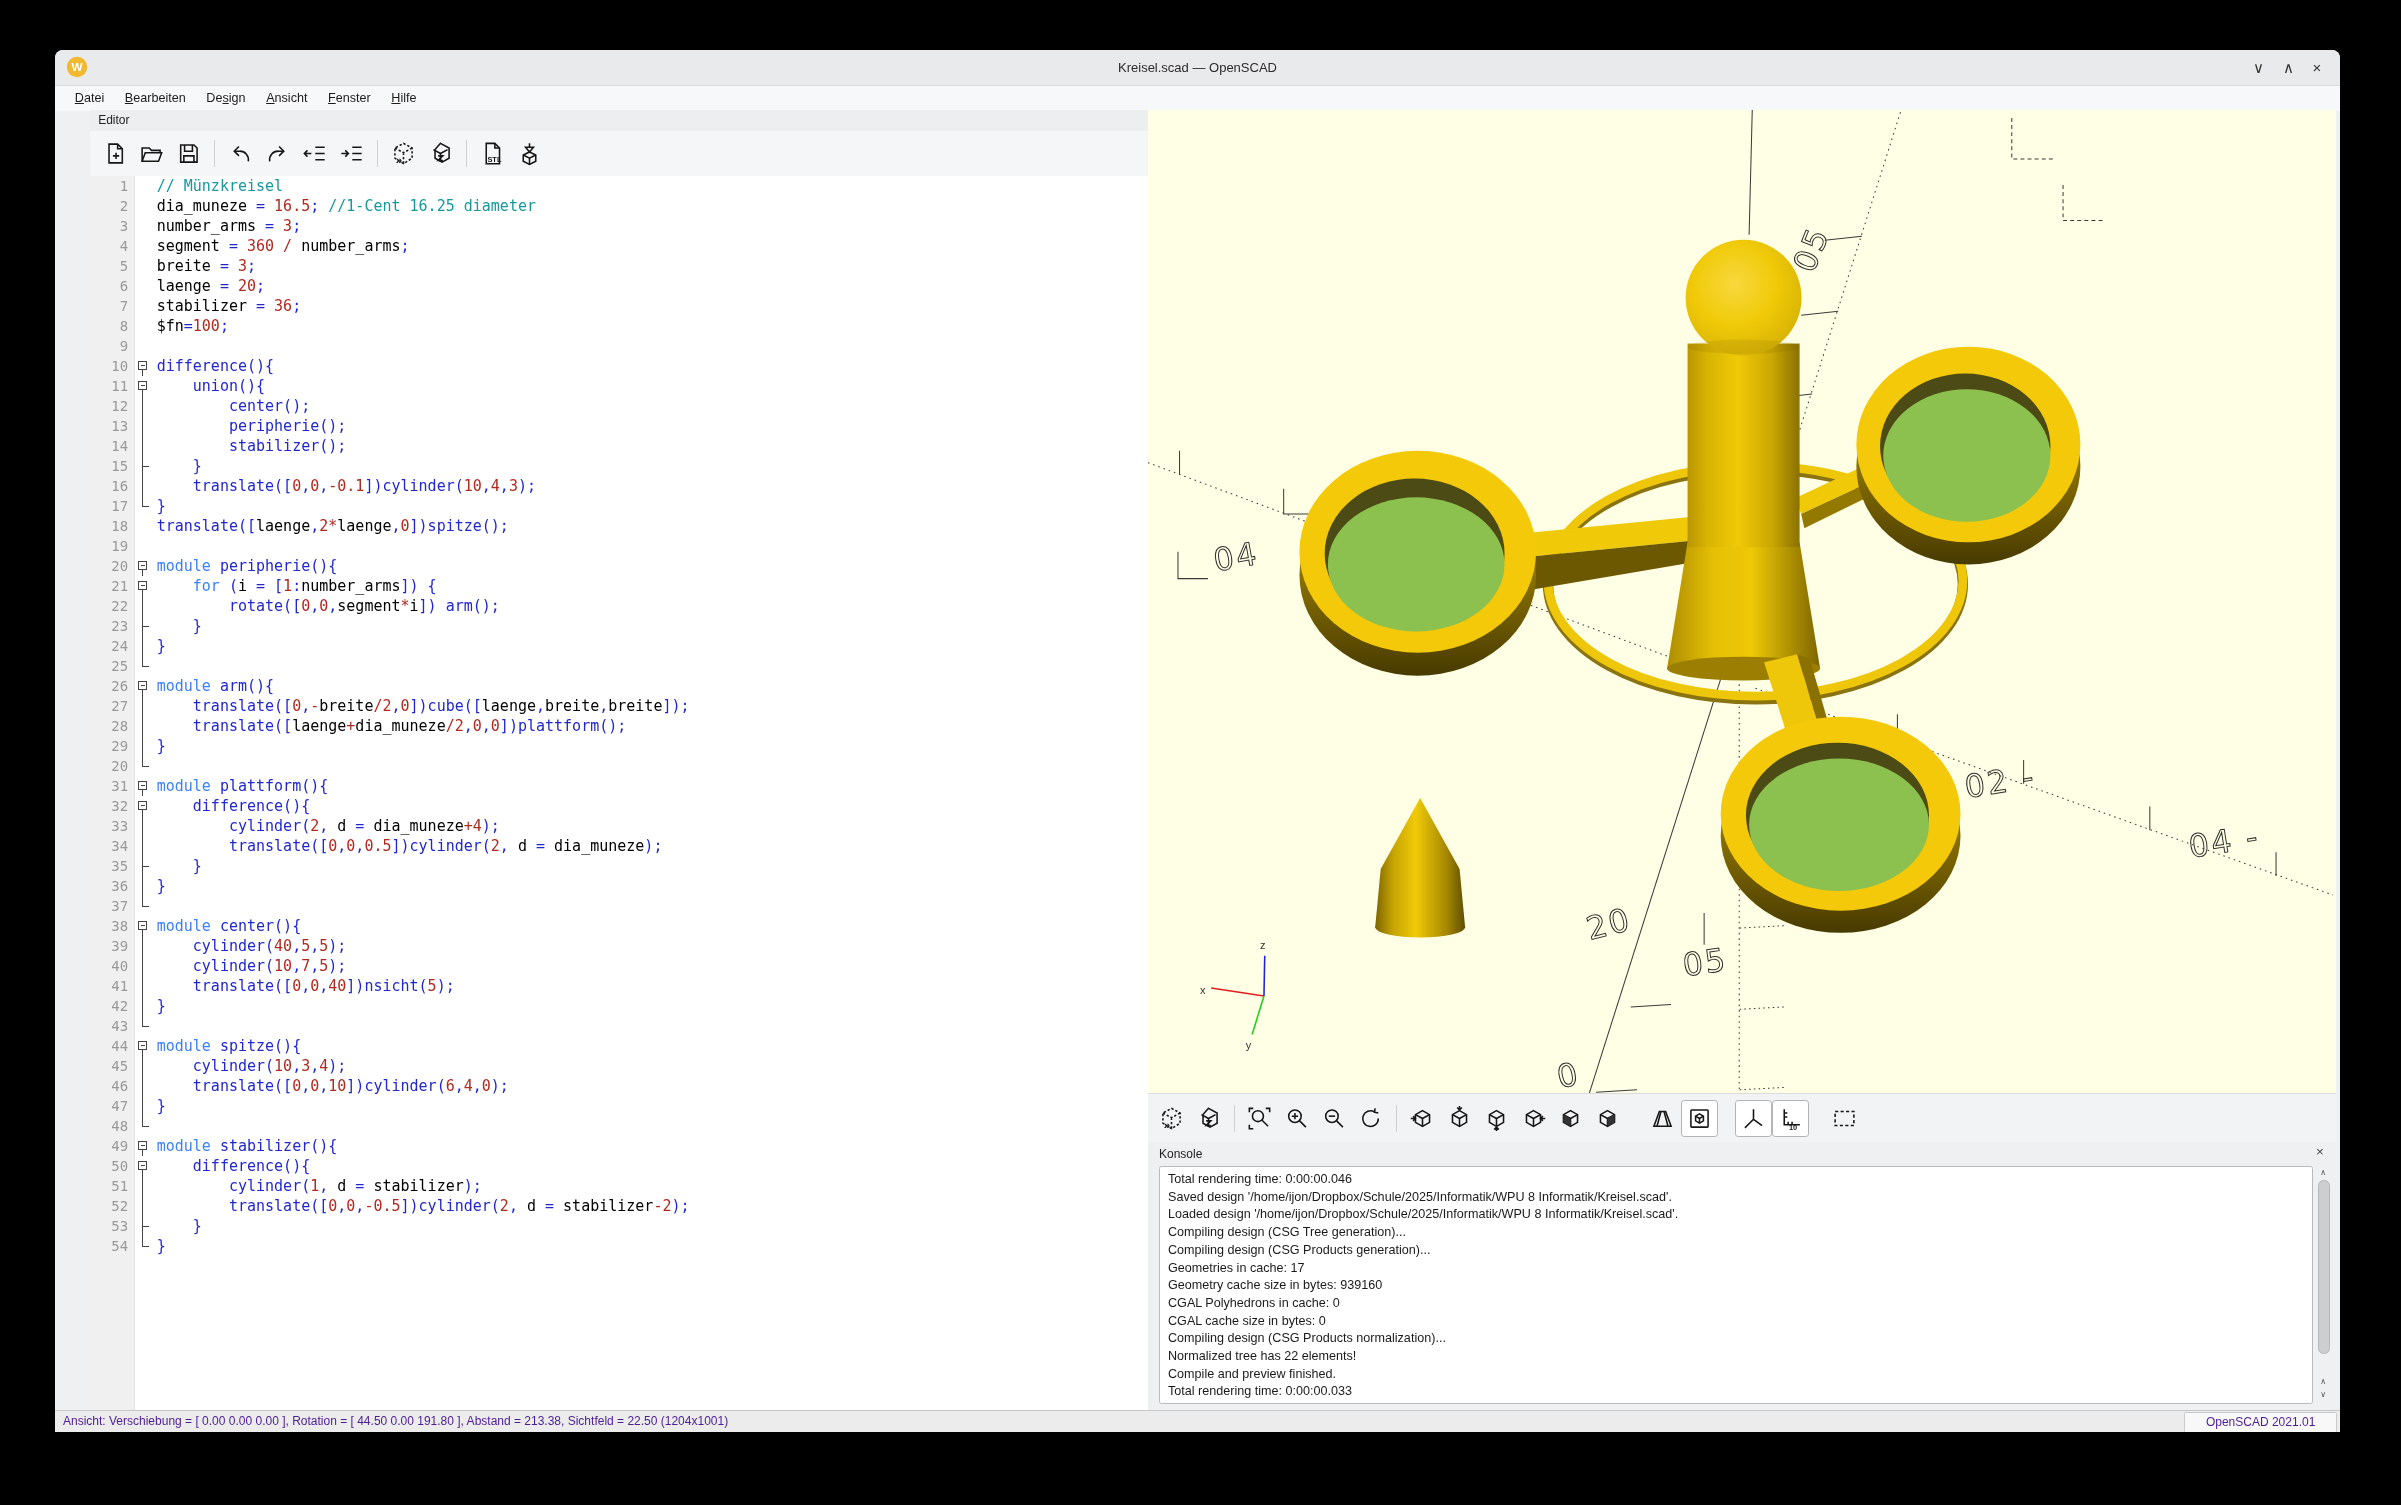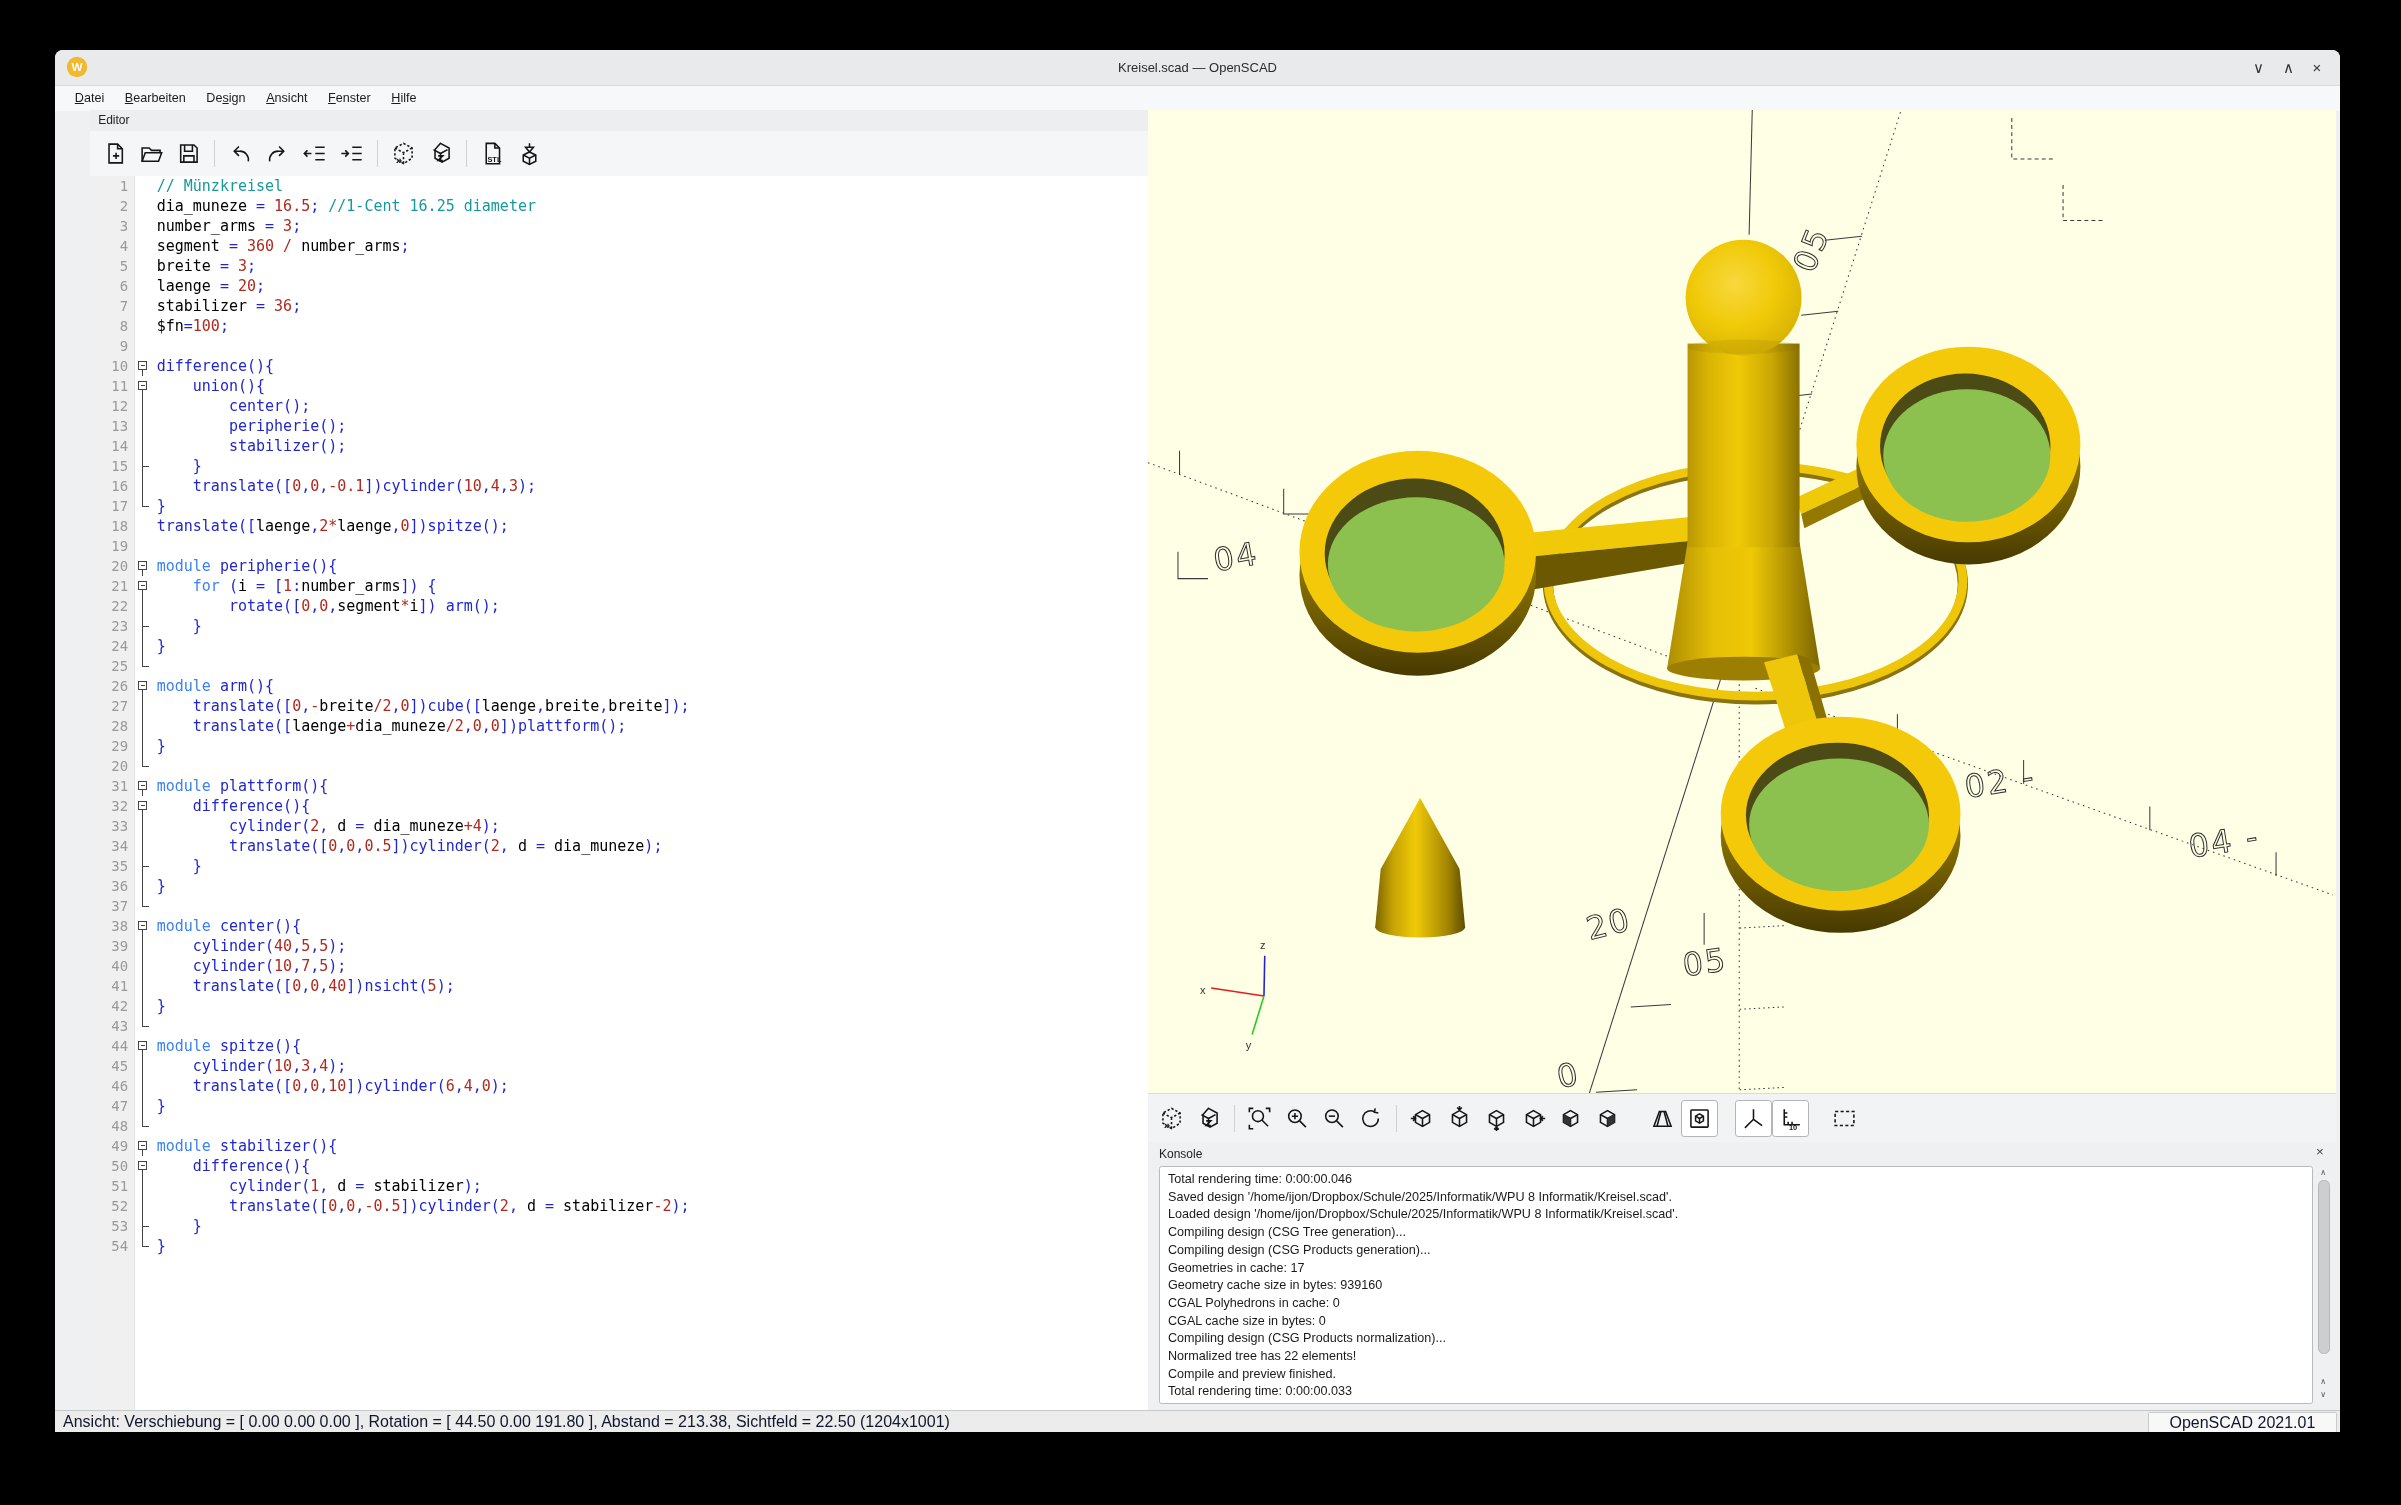--- a/index.html
+++ b/index.html
@@ -75,21 +75,21 @@
   #console-box{position:absolute;left:11px;top:1056px;width:1154px;height:238px;background:#fff;
                border:0.8px solid #b9babb;border-radius:2.4px;box-sizing:border-box;overflow:hidden;
                padding:4px 8px;}
   .console-line{font-size:12.6px;line-height:17.7px;color:#1a1a1a;white-space:pre;}
   #console-scrollbar{position:absolute;left:1169px;top:1056px;width:12.6px;height:238px;}
   #cs-thumb{position:absolute;left:0.8px;top:14px;width:10.3px;height:172px;background:#cdcecf;
             border:0.8px solid #b7b8b9;border-radius:5.5px;}
   .cs-arrow{position:absolute;left:0;width:12.6px;text-align:center;font-size:8px;color:#555;}
   
   #statusbar{position:absolute;left:0;top:1360px;width:100%;height:22px;background:#ececec;
-             border-top:0.8px solid #c6c7c8;font-size:16px;color:#0f172a;}
+             border-top:0.8px solid #c6c7c8;font-size:12px;color:#4c1d95;}
   #status-left{position:absolute;left:8px;top:0;line-height:21px;}
   #status-right{position:absolute;right:3.2px;top:0.8px;height:19px;line-height:19px;padding:0 20.5px;
                 background:#f8f8f8;border:0.8px solid #c9caca;border-radius:1.6px;}
   
   .axis-num{font-family:"DejaVu Sans",sans-serif;font-size:40px;fill:none;stroke:#2f2f2f;
             stroke-width:1.25px;letter-spacing:3px;}
   .triad-label{font-family:"Liberation Sans",sans-serif;font-size:14px;fill:#333;stroke:none;}
 </style>
 </head>
 <body>

